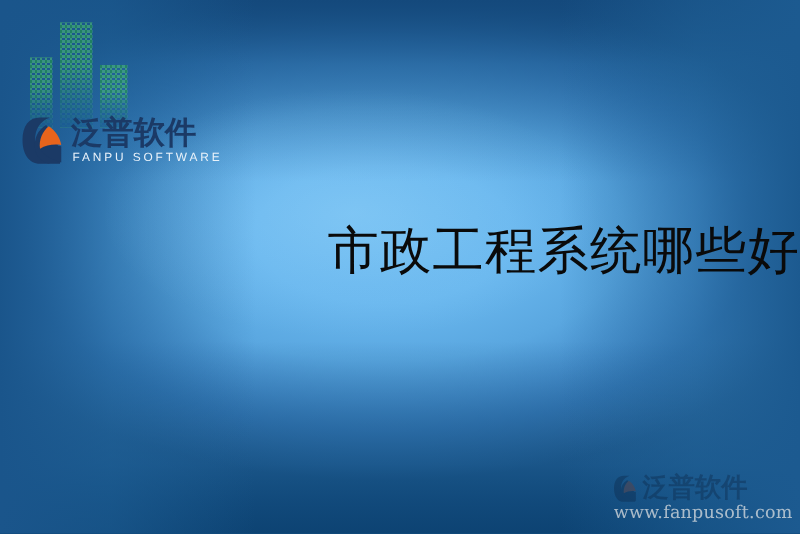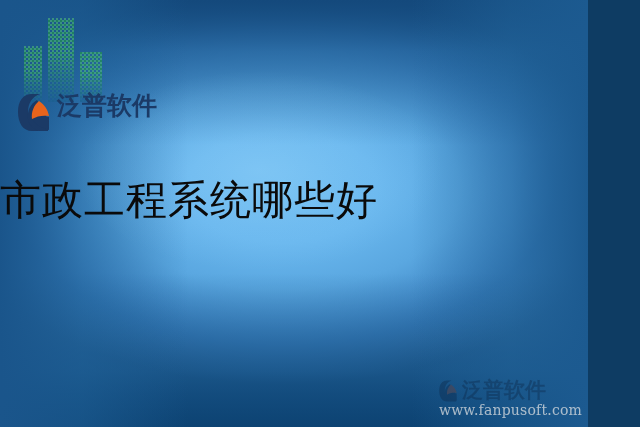--- a/index.html
+++ b/index.html
@@ -6,21 +6,21 @@
     margin: 0;
     padding: 0;
     background: #0e3c63;
   }
   body {
     font-family: "Liberation Sans", sans-serif;
   }
 
   #banner {
     position: relative;
-    width: 588px;
+    width: 640px;
     height: 427px;
     overflow: hidden;
     
     background: #1d5f96;
   }
 
   
   .bg-base {
     position: absolute;
     inset: 0;
@@ -141,21 +141,21 @@
     margin-top: 1px;
     margin-left: 1px;
   }
 
   
   .headline {
     position: absolute;
     left: 0;
     right: 0;
     top: 174px;
-    text-align: left;
+    text-align: right;
     font-family: "DejaVu Serif", "Liberation Serif", serif;
     font-size: 41px;
     line-height: 52px;
     color: #0a0a0a;
     letter-spacing: 1px;
     white-space: nowrap;
   }
 
   
   .watermark {
@@ -216,20 +216,21 @@
 
   <div class="brand-logo">
     <svg class="brand-mark" viewBox="0 0 70 78">
       <path d="M30 2 C12 2 2 16 2 38 C2 60 12 76 30 76 L46 76 C30 70 22 56 22 38 C22 20 30 8 46 2 Z" fill="#1b3a66"></path>
       <path d="M40 14 C26 22 20 36 22 52 C24 64 32 72 44 76 L62 76 C64 58 58 38 46 24 Z" fill="#1b3a66"></path>
       <path d="M44 16 C34 24 28 38 30 52 C40 46 52 44 64 46 C62 34 55 23 44 16 Z" fill="#e8641c"></path>
       <path d="M31 54 C41 48 52 46 64 48 L64 74 C50 70 38 64 31 54 Z" fill="#1b3a66"></path>
     </svg>
     <div class="brand-text">
       <div class="brand-cn">泛普软件</div>
+      <div class="brand-en">FANPU SOFTWARE</div>
     </div>
   </div>
 
   <div class="headline">市政工程系统哪些好</div>
 
   <div class="watermark">
     <div class="wm-row">
       <svg class="wm-mark" viewBox="0 0 70 78">
         <path d="M30 2 C12 2 2 16 2 38 C2 60 12 76 30 76 L46 76 C30 70 22 56 22 38 C22 20 30 8 46 2 Z" fill="#0d2b4d"></path>
         <path d="M40 14 C26 22 20 36 22 52 C24 64 32 72 44 76 L62 76 C64 58 58 38 46 24 Z" fill="#0d2b4d"></path>

